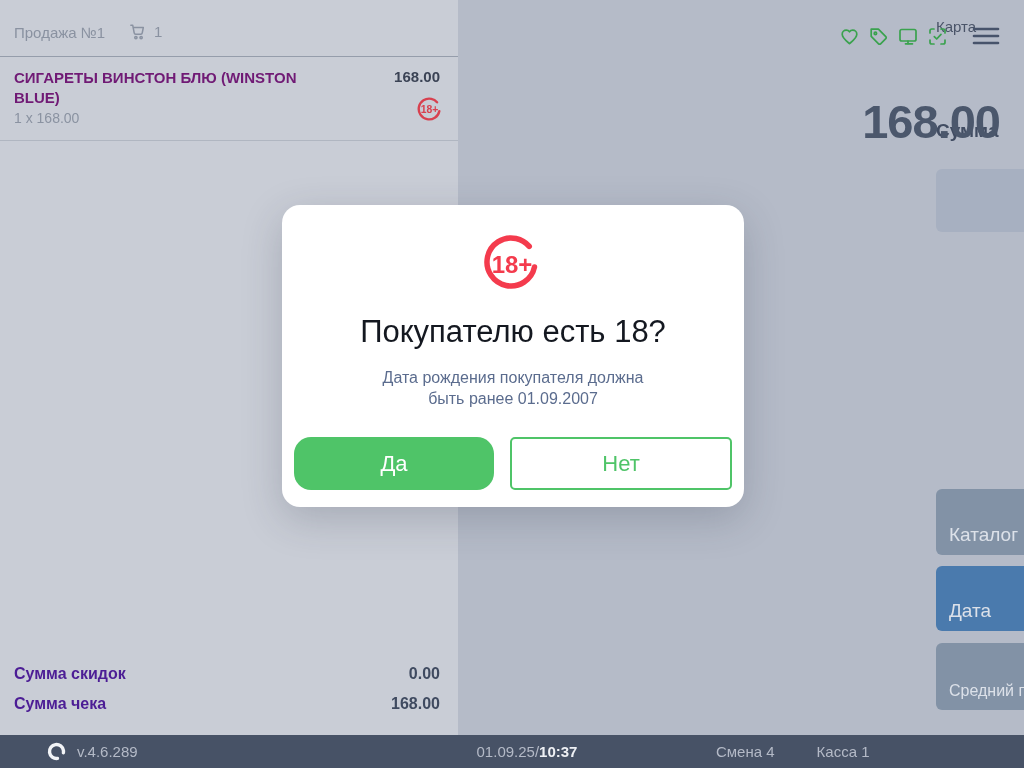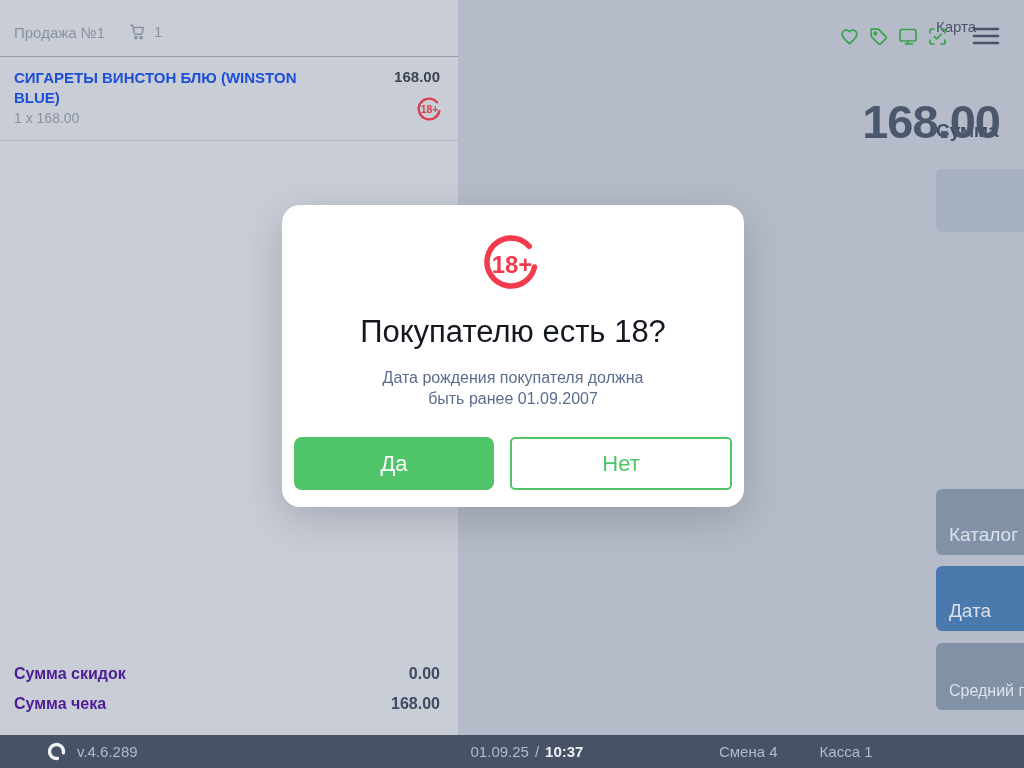--- a/index.html
+++ b/index.html
@@ -6,21 +6,21 @@
   body{font-family:"Liberation Sans", sans-serif; -webkit-font-smoothing:antialiased;}
   .screen{position:relative;width:1024px;height:768px;overflow:hidden;background:#b5bbc8;}
 
   
   .left-panel{position:absolute;left:0;top:0;width:458px;height:735px;background:#c9cdd6;}
   .sale-header{position:absolute;left:0;top:0;width:458px;height:56px;border-bottom:1px solid #959dab;}
   .sale-title{position:absolute;left:14px;top:24px;font-size:15px;color:#8a92a1;}
   .cart-group{position:absolute;left:128px;top:22px;display:flex;align-items:center;gap:7px;color:#8a92a1;}
   .cart-count{font-size:15px;color:#8a92a1;}
   .receipt-item{position:absolute;left:0;top:57px;width:458px;height:83px;border-bottom:1px solid #b0b6c1;}
-  .product-name{position:absolute;left:14px;top:11px;width:300px;font-size:15px;line-height:20px;font-weight:bold;color:#1d4ed8;}
+  .product-name{position:absolute;left:14px;top:11px;width:300px;font-size:15px;line-height:20px;font-weight:bold;color:#701a75;}
   .product-price{position:absolute;right:18px;top:11px;font-size:15px;font-weight:bold;color:#3b4355;}
   .product-qty{position:absolute;left:14px;top:53px;font-size:14px;color:#8a92a1;}
   .badge18-small{position:absolute;right:15px;top:39px;width:26px;height:26px;}
   .totals{position:absolute;left:0;bottom:15px;width:458px;}
   .total-row{position:relative;height:30px;}
   .total-label{position:absolute;left:14px;top:5px;font-size:16px;font-weight:bold;color:#4c1d95;}
   .total-value{position:absolute;right:18px;top:5px;font-size:16px;font-weight:bold;color:#3f4a60;}
 
   
   .right-panel{position:absolute;left:458px;top:0;width:566px;height:735px;background:#b5bbc8;}
@@ -36,32 +36,32 @@
   .btn .lbl.md{font-size:19px;}
   .btn-blue{background:#4a7aad;}
   .b-catalog{left:478px;top:489px;width:259px;height:66px;}
   .b-card{left:478px;top:566px;width:259px;height:65px;}
   .b-medium{left:478px;top:643px;width:124px;height:67px;}
   .b-medium .lbl,.b-big .lbl{font-size:16px;line-height:21px;}
 
   
   .status-bar{position:absolute;left:0;top:735px;width:1024px;height:33px;background:#475266;display:flex;align-items:center;color:#b4bac7;font-size:15px;}
   .sb-left{flex:1 1 0;display:flex;align-items:center;gap:10px;padding-left:46px;}
-  .sb-center{flex:0 0 auto;display:flex;gap:6px;}
+  .sb-center{flex:0 0 auto;display:flex;}
   .sb-right{flex:1 1 0;display:flex;align-items:center;justify-content:center;gap:42px;padding-right:16px;}
   .sb-time{font-weight:bold;color:#eef0f4;}
 
   
   .modal{position:absolute;left:282px;top:205px;width:462px;height:302px;background:#ffffff;border-radius:18px;
          box-shadow:0 12px 40px rgba(40,50,70,0.22);display:flex;flex-direction:column;align-items:center;z-index:10;}
   .modal-badge{margin-top:27px;width:60px;height:60px;}
   .modal-title{margin-top:22px;font-size:31px;font-weight:500;color:#141820;}
   .modal-subtitle{margin-top:17px;max-width:290px;text-align:center;font-size:16px;line-height:21px;color:#5b6c8e;}
   .modal-buttons{margin-top:28px;display:flex;gap:16px;}
-  .yes-button{width:200px;height:53px;border:none;border-radius:8px;background:#4fc468;color:#ffffff;font-size:22px;
+  .yes-button{width:200px;height:53px;border:none;border-radius:17px;background:#4fc468;color:#ffffff;font-size:22px;
               font-family:"Liberation Sans",sans-serif;cursor:pointer;}
   .no-button{width:222px;height:53px;box-sizing:border-box;border:2px solid #4fc468;border-radius:5px;background:#ffffff;
              color:#4fc468;font-size:22px;font-family:"Liberation Sans",sans-serif;cursor:pointer;}
 
   svg{display:block;}
 </style>
 </head>
 <body>
 
 <div class="screen">

